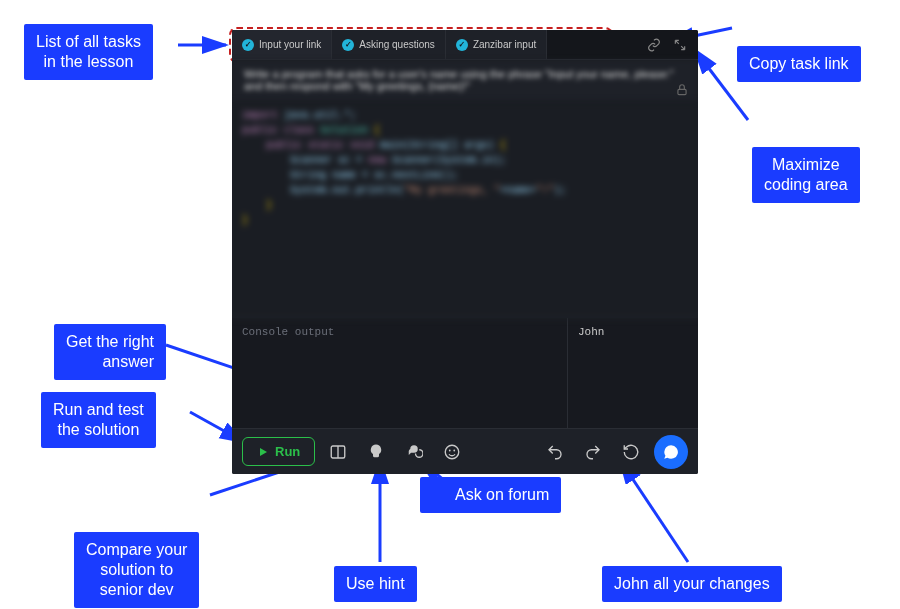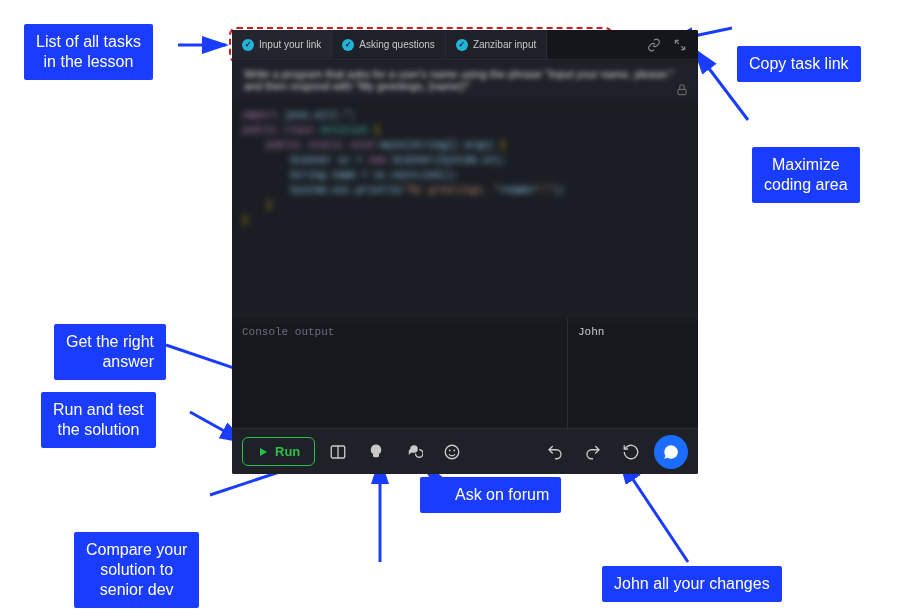--- a/index.html
+++ b/index.html
@@ -198,20 +198,21 @@
   <div class="callout" style="left:380px; top:342px;">Console output</div>
   <div class="callout" style="left:588px; top:334px;">Console
 input</div>
   <div class="callout" style="left:54px; top:324px;text-align:right;">Get the right
 answer</div>
   <div class="callout" style="left:41px; top:392px;">Run and test
 the solution</div>
   <div class="callout" style="left:74px; top:484px;margin-top:48px;">Compare your
 solution to
 senior dev</div>
+  <div class="callout" style="left:334px; top:566px;">Use hint</div>
   <div class="callout" style="left:420px; top:477px;padding-left:35px;">Ask on forum</div>
   <div class="callout" style="left:602px; top:566px;">John all your changes</div>
 
   <div class="red-dash"></div>
 
   <div class="ide">
 
     <div class="tabs-row">
       <div class="tabs">
         <div class="tab active">

